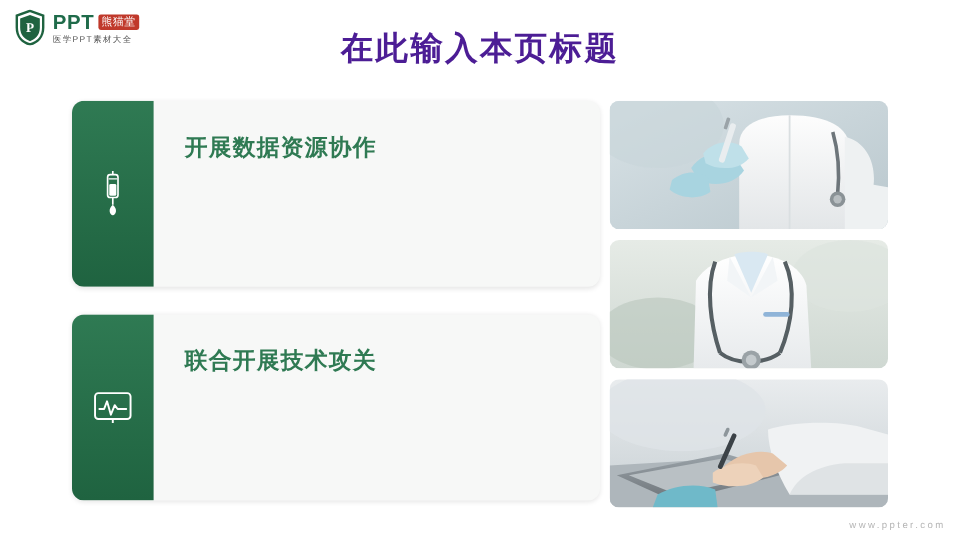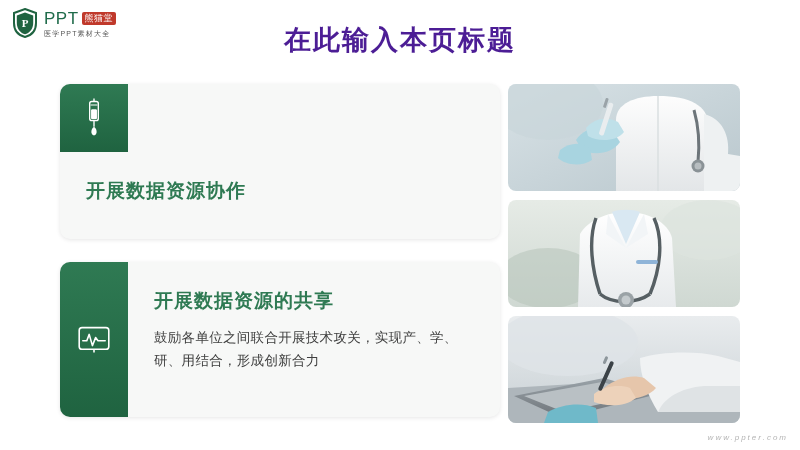--- a/index.html
+++ b/index.html
@@ -36,21 +36,21 @@
     justify-content: center;
     line-height: 1;
   }
   .logo-row1 {
     display: flex;
     align-items: center;
     gap: 3px;
   }
   .logo-ppt {
     font-size: 17px;
-    font-weight: normal;
+    font-weight: bold;
     color: #1f6b4a;
     letter-spacing: 0.5px;
     font-family: "Liberation Sans", sans-serif;
   }
   .logo-badge {
     background: #c0392b;
     color: #fff;
     font-size: 9px;
     padding: 2px 3px;
     border-radius: 2px;
@@ -83,21 +83,21 @@
     position: absolute;
     left: 60px;
     width: 440px;
     height: 155px;
     border-radius: 10px;
     overflow: hidden;
     background: #f7f8f7;
     box-shadow: 0 1px 4px rgba(0,0,0,0.10);
     display: flex;
   }
-  .card-1 { top: 84px; flex-direction: column; }
+  .card-1 { top: 84px; }
   .card-2 { top: 262px; }
 
   .card-icon-panel {
     width: 68px;
     flex: 0 0 68px;
     background: linear-gradient(180deg, #2f7a53 0%, #1f6340 100%);
     display: flex;
     align-items: center;
     justify-content: center;
   }
@@ -137,21 +137,20 @@
   .photo svg { display: block; width: 100%; height: 100%; }
 
   
   .footer-url {
     position: absolute;
     right: 12px;
     bottom: 8px;
     font-size: 8px;
     color: #b5b5b5;
     letter-spacing: 2px;
-    font-style: italic;
   }
 </style>
 </head>
 <body>
 
 <div class="logo">
   <span class="logo-shield">
     <svg viewBox="0 0 26 30" width="26" height="30">
       <path d="M13 1 L24 5 L24 15 C24 23 19 27.5 13 29 C7 27.5 2 23 2 15 L2 5 Z" fill="none" stroke="#1f6340" stroke-width="2"></path>
       <path d="M13 4.5 L21.2 7.5 L21.2 15 C21.2 21.4 17.3 25 13 26.3 C8.7 25 4.8 21.4 4.8 15 L4.8 7.5 Z" fill="#1f6340"></path>
@@ -191,22 +190,21 @@
   <div class="card-icon-panel">
     <span>
       <svg viewBox="0 0 40 34" width="32" height="28">
         <rect x="1.5" y="1.5" width="37" height="27" rx="3.5" fill="none" stroke="#ffffff" stroke-width="2"></rect>
         <polyline points="6,18 11,18 14,10 18,24 22,14 25,18 34,18" fill="none" stroke="#ffffff" stroke-width="2" stroke-linecap="round" stroke-linejoin="round"></polyline>
         <line x1="20" y1="28.5" x2="20" y2="32.5" stroke="#ffffff" stroke-width="2"></line>
       </svg>
     </span>
   </div>
   <div class="card-body">
-    <div class="card-heading">开展数据资源的共享</div>
-    <div class="card-desc">鼓励各单位之间联合开展技术攻关，实现产、学、研、用结合，形成创新合力</div>
+    <div class="card-heading">联合开展技术攻关</div>
   </div>
 </div>
 
 <div class="photo photo-1">
   <svg viewBox="0 0 232 107" preserveAspectRatio="xMidYMid slice">
     <defs>
       <linearGradient id="bg1" x1="0" y1="0" x2="1" y2="1">
         <stop offset="0%" stop-color="#d8e2e6"></stop>
         <stop offset="100%" stop-color="#b9c7cd"></stop>
       </linearGradient>

